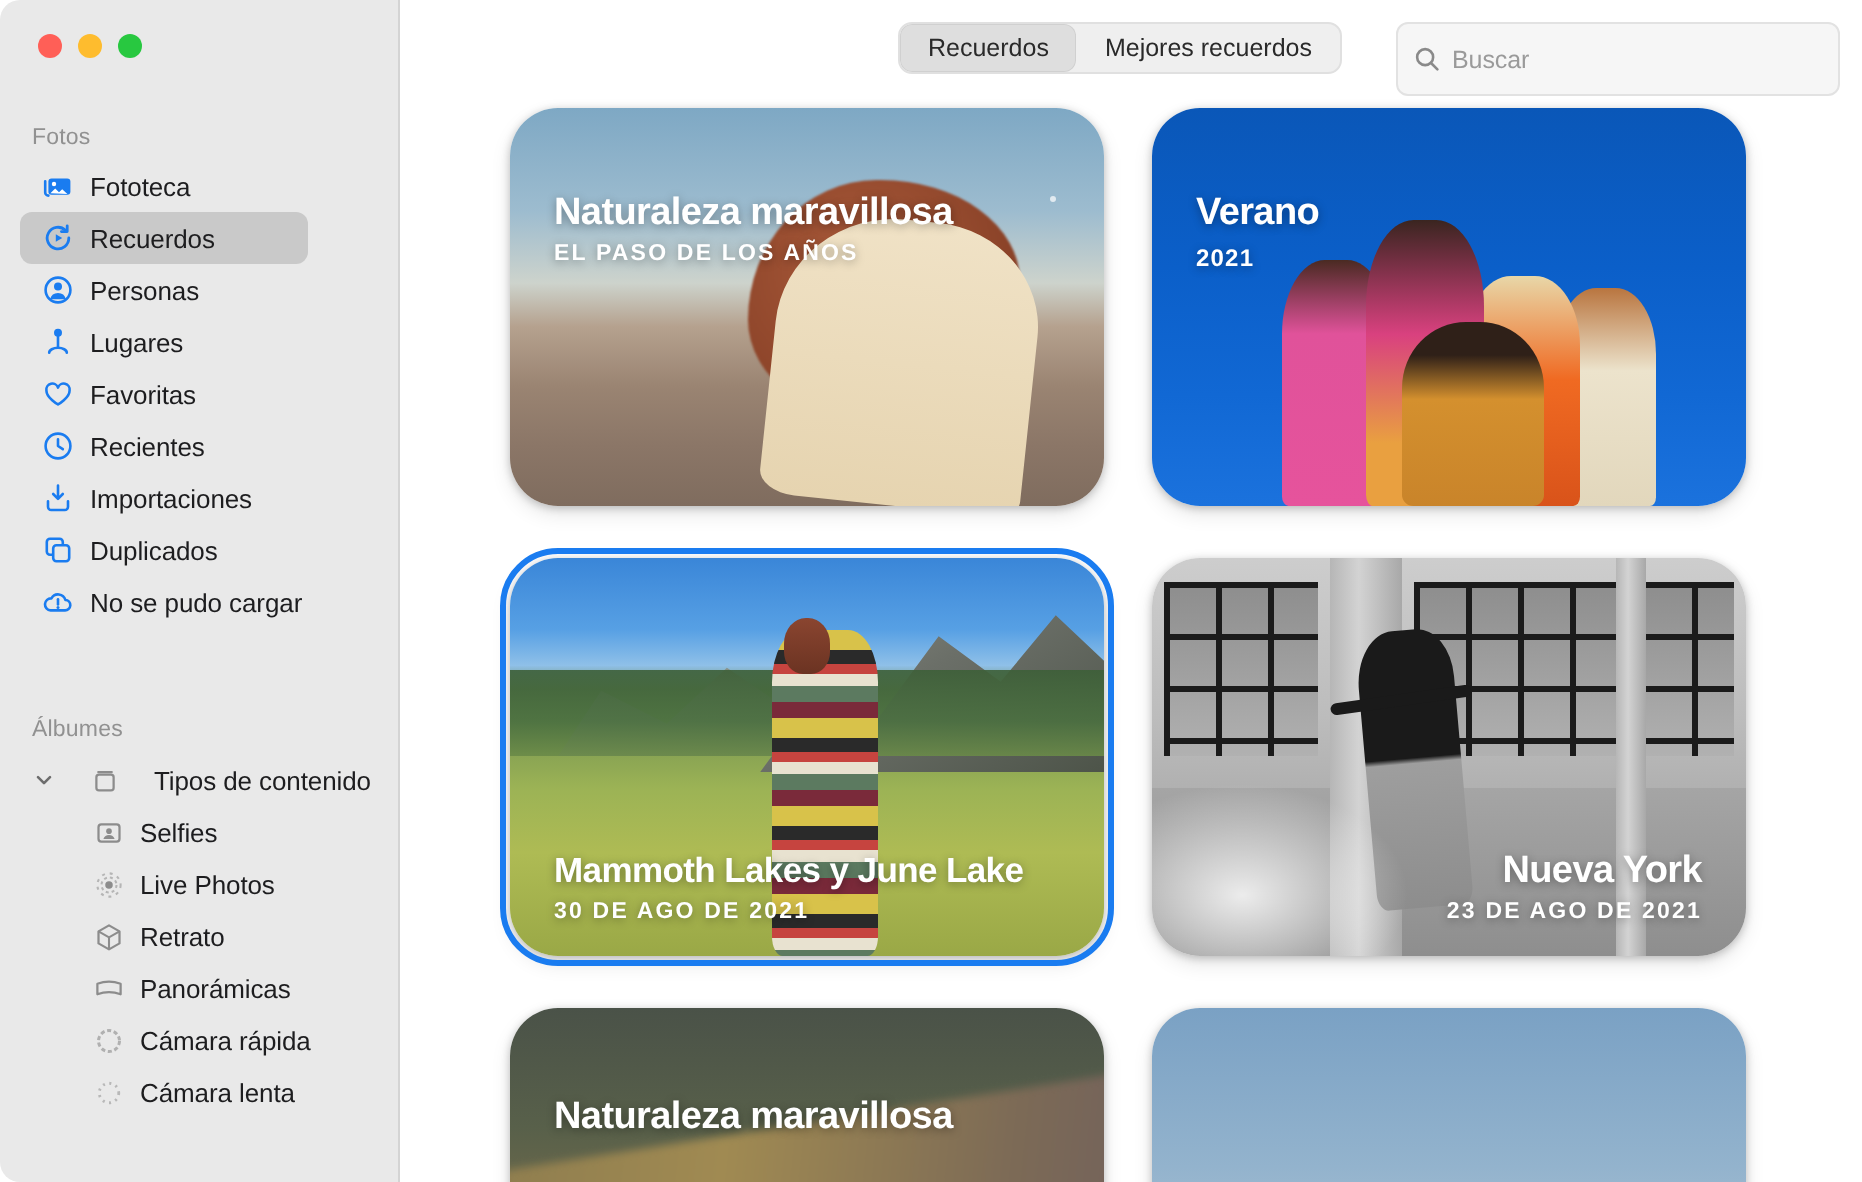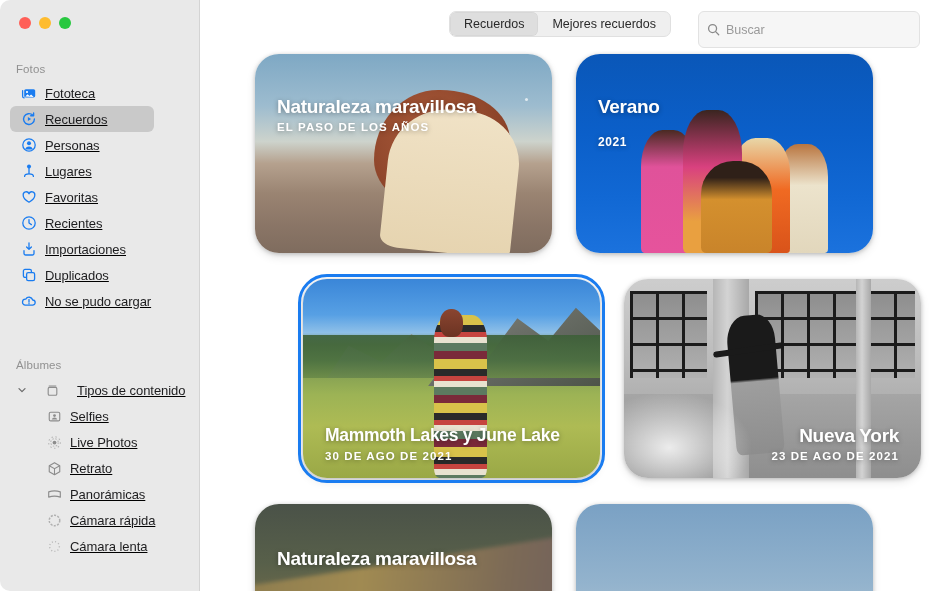--- a/index.html
+++ b/index.html
@@ -49,21 +49,21 @@
     color: #919191;
     font-weight: 400;
     padding: 0 0 0 16px;
     height: 18px;
     line-height: 18px;
     letter-spacing: 0.1px;
   }
   #section-fotos   { position: absolute; top: 60px; left: 0; }
   #section-albumes { position: absolute; top: 356px; left: 0; }
 
-  .nav-list { position: absolute; left: 0; width: 164px; text-decoration: underline; }
+  .nav-list { position: absolute; left: 0; width: 164px; }
   #list-fotos   { top: 80px; }
   #list-albumes { top: 377px; }
 
   .nav-item {
     display: flex;
     align-items: center;
     height: 26px;
     margin: 0 10px;
     padding-left: 11px;
     border-radius: 6px;
@@ -187,21 +187,20 @@
     border-radius: 24px;
     overflow: hidden;
     box-shadow: 0 1px 4px rgba(0,0,0,0.22), 0 4px 10px rgba(0,0,0,0.10);
     cursor: default;
     flex: 0 0 297px;
   }
   .card.selected {
     outline: 3px solid #1a7cf0;
     outline-offset: 2px;
     box-shadow: 0 1px 4px rgba(0,0,0,0.22), 0 4px 10px rgba(0,0,0,0.10);
-    margin-left: 48px;
   }
   .card-art {
     position: absolute;
     inset: 0;
   }
   .card-text {
     position: absolute;
     left: 22px;
     color: #ffffff;
     text-shadow: 0 1px 5px rgba(0,0,0,0.35);
@@ -216,21 +215,21 @@
     line-height: 1.12;
     letter-spacing: -0.3px;
   }
   .card-title.small { font-size: 17.5px; }
   .card-sub {
     font-size: 11.5px;
     font-weight: bold;
     letter-spacing: 1.1px;
     margin-top: 4px;
   }
-  .card-sub.plain { letter-spacing: 0.6px; font-size: 12px; margin-top: 18px; }
+  .card-sub.plain { letter-spacing: 0.6px; font-size: 12px; margin-top: 5px; }
 
   
   .art-desert {
     background:
       linear-gradient(to bottom,
         #7ea8c4 0%, #9dbccf 26%, #cdd3cc 44%,
         #b5a18e 55%, #9a8472 70%, #8b7667 85%, #7f6c5e 100%);
   }
   .art-desert::after {
     content: "";

